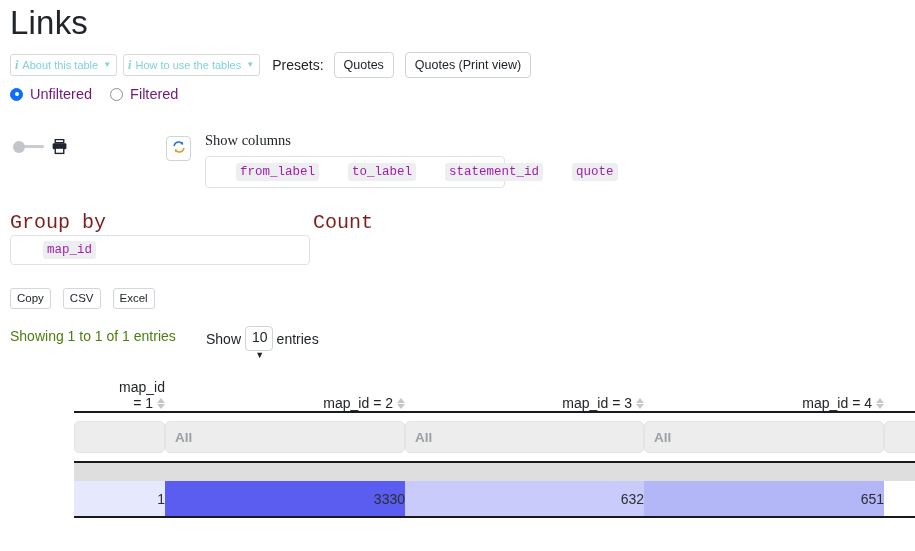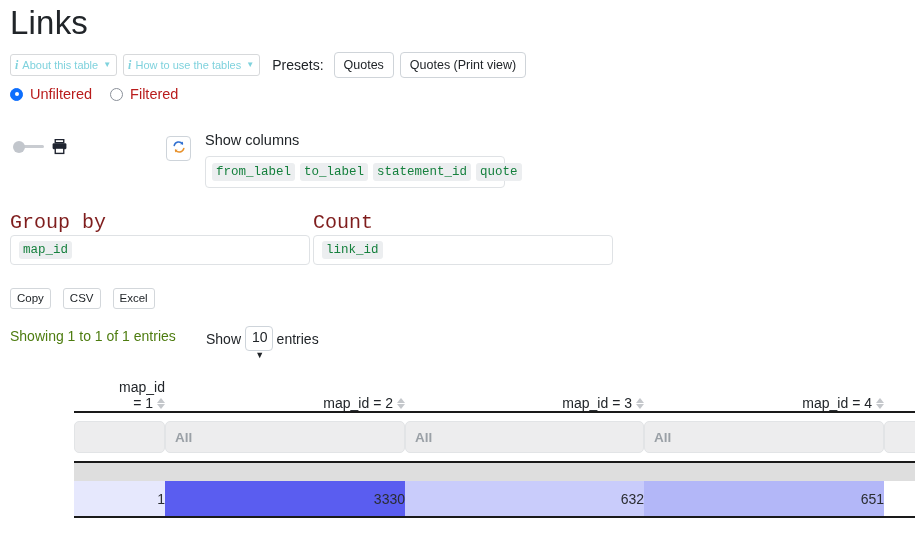--- a/index.html
+++ b/index.html
@@ -82,21 +82,21 @@
     border-radius: 4px;
     background: #ffffff;
     font-size: 12.5px;
     color: #212529;
     padding: 5px 9px;
     line-height: 14px;
     cursor: pointer;
     white-space: nowrap;
     font-family: "Liberation Sans", sans-serif;
   }
-  .preset-btn + .preset-btn { }
+  .preset-btn + .preset-btn { margin-left: 5px; }
 
   
   .radio-row {
     position: absolute;
     left: 10px;
     top: 86px;
     display: flex;
     align-items: center;
     gap: 18px;
     font-size: 14.5px;
@@ -122,21 +122,21 @@
     background: #0d6efd;
   }
   .radio-dot.checked::after {
     content: "";
     position: absolute;
     left: 3.5px; top: 3.5px;
     width: 4px; height: 4px;
     border-radius: 50%;
     background: #fff;
   }
-  .radio-label { color: #b91c1c; }
+  .radio-label { color: #701a75; }
 
   
   .toggle-wrap {
     position: absolute;
     left: 13px;
     top: 138px;
     display: flex;
     align-items: center;
     gap: 7px;
   }
@@ -188,20 +188,21 @@
     box-sizing: border-box;
   }
 
   
   .showcols-label {
     position: absolute;
     left: 205px;
     top: 132px;
     font-size: 14.5px;
     color: #212529;
+    font-family: Liberation Serif, serif;
   }
   .showcols-box {
     position: absolute;
     left: 205px;
     top: 156px;
     width: 300px;
     height: 32px;
     border: 1px solid #dfe2e5;
     border-radius: 4px;
     background: #fff;
@@ -210,23 +211,24 @@
     align-items: center;
     padding: 0 6px;
     gap: 5px;
   }
   .col-chip {
     background: #eceef0;
     border-radius: 3px;
     padding: 2px 4px;
     font-family: "Liberation Mono", monospace;
     font-size: 12.5px;
-    color: #15803d;
+    color: #a21caf;
     white-space: nowrap;
     cursor: pointer;
+    margin-left: 24px;
   }
 
   
   .field-label {
     position: absolute;
     font-size: 20px;
     color: #7f1d1d;
     font-family: Liberation Mono, monospace;
   }
   .field-box {
@@ -459,23 +461,20 @@
     <span class="col-chip">statement_id</span>
     <span class="col-chip">quote</span>
   </div>
 
   <div class="field-label" id="groupby-label">Group by</div>
   <div class="field-box" id="groupby-box">
     <span class="col-chip">map_id</span>
   </div>
 
   <div class="field-label" id="count-label">Count</div>
-  <div class="field-box" id="count-box">
-    <span class="col-chip">link_id</span>
-  </div>
 
   <div class="export-row">
     <button class="export-btn">Copy</button>
     <button class="export-btn">CSV</button>
     <button class="export-btn">Excel</button>
   </div>
 
   <div class="showing-text">Showing 1 to 1 of 1 entries</div>
   <div class="entries-ctl">
     <span>Show</span>

